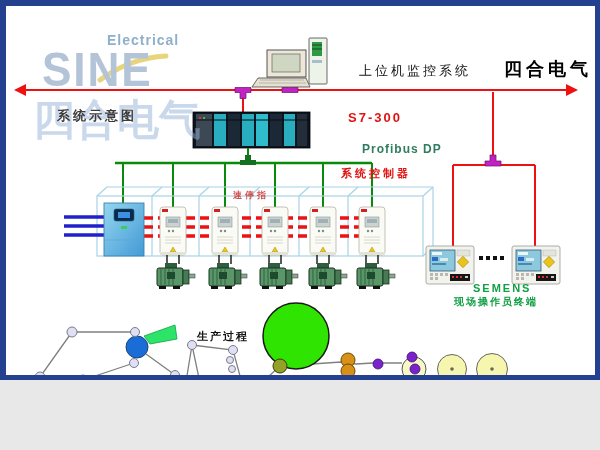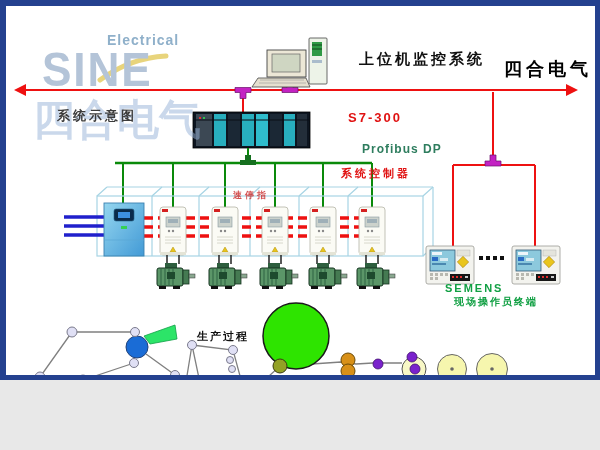--- a/index.html
+++ b/index.html
@@ -10,27 +10,27 @@
   .border-overlay {
     position:absolute; inset:0; border:6px solid #24418f;
     border-right-width:5px; border-bottom-width:5px; pointer-events:none; z-index:50;
   }
   .lbl { position:absolute; white-space:nowrap; z-index:20; }
   .brand-sub   { left:107px; top:32px;  font-size:14px; font-weight:600; color:#8fb0ca; letter-spacing:1px; }
   .brand-main  { left:42px;  top:42px;  font-size:48px; font-weight:900; color:#b4c4d8; letter-spacing:2px;
                  transform:scaleX(.92); transform-origin:left top; }
   .brand-cn    { left:33px;  top:92px;  font-size:42px; font-weight:900; color:rgba(150,178,216,.5); }
   .caption     { left:57px;  top:107px; font-size:13px; font-weight:700; color:#3c3c3c; letter-spacing:3px;text-align:center; }
-  .scada       { left:359px; top:50px;  font-size:15px; font-weight:700; color:#111; letter-spacing:3px; }
+  .scada       { left:359px; top:62px;  font-size:13px; font-weight:400; color:#111; letter-spacing:3px; }
   .company     { left:504px; top:57px;  font-size:18px; font-weight:900; color:#000; letter-spacing:4px; }
   .plc-model   { left:348px; top:110px; font-size:13px; font-weight:900; color:#e01212; letter-spacing:2px; }
   .plc-name    { left:341px; top:126px; font-size:11px; font-weight:700; color:#e01212; letter-spacing:3px;margin-top:40px; }
   .fieldbus    { left:318px; top:142px; font-size:12px; font-weight:800; color:#2e7d5e; letter-spacing:1px;margin-left:44px; }
   .cab-mark    { left:233px; top:189px; font-size:9px;  font-weight:700; color:#cc3333; letter-spacing:3px; opacity:.85; }
-  .hmi-brand   { left:445px; top:282px; font-size:11px; font-weight:800; color:#12a044; letter-spacing:2px; }
+  .hmi-brand   { left:473px; top:282px; font-size:11px; font-weight:800; color:#12a044; letter-spacing:2px; }
   .hmi-label   { left:454px; top:295px; font-size:10px; font-weight:700; color:#12a044; letter-spacing:2px; }
   .process     { left:197px; top:329px; font-size:11px; font-weight:800; color:#111; letter-spacing:2px; }
   .product     { left:440px; top:384px; font-size:14px; font-weight:800; color:#111; letter-spacing:8px;padding-left:32px; }
   svg.diagram { position:absolute; left:0; top:0; z-index:10; }
 </style>
 </head>
 <body>
 
 <div class="frame">
 

